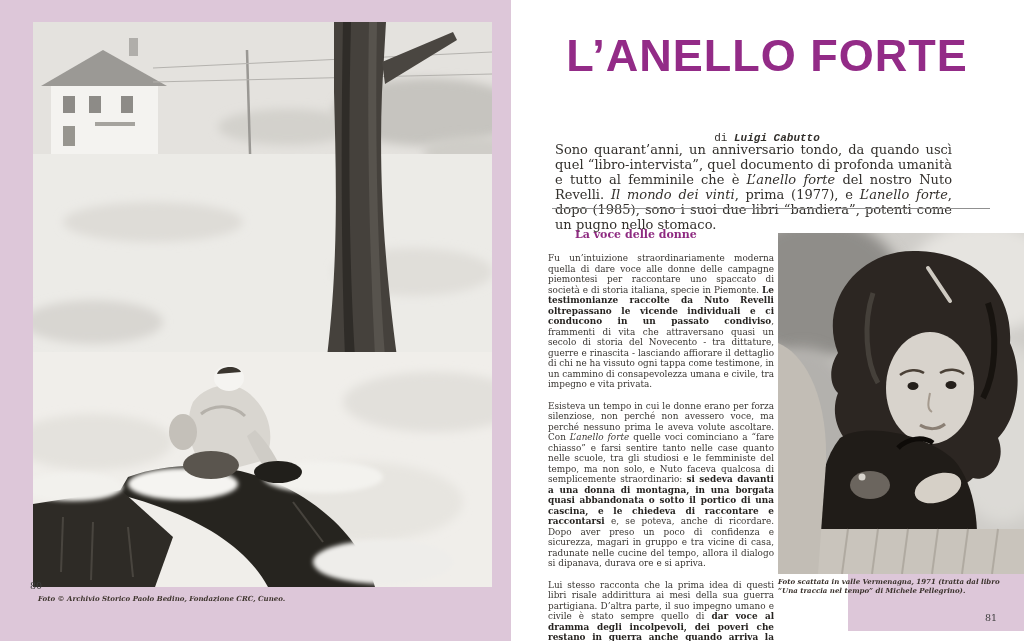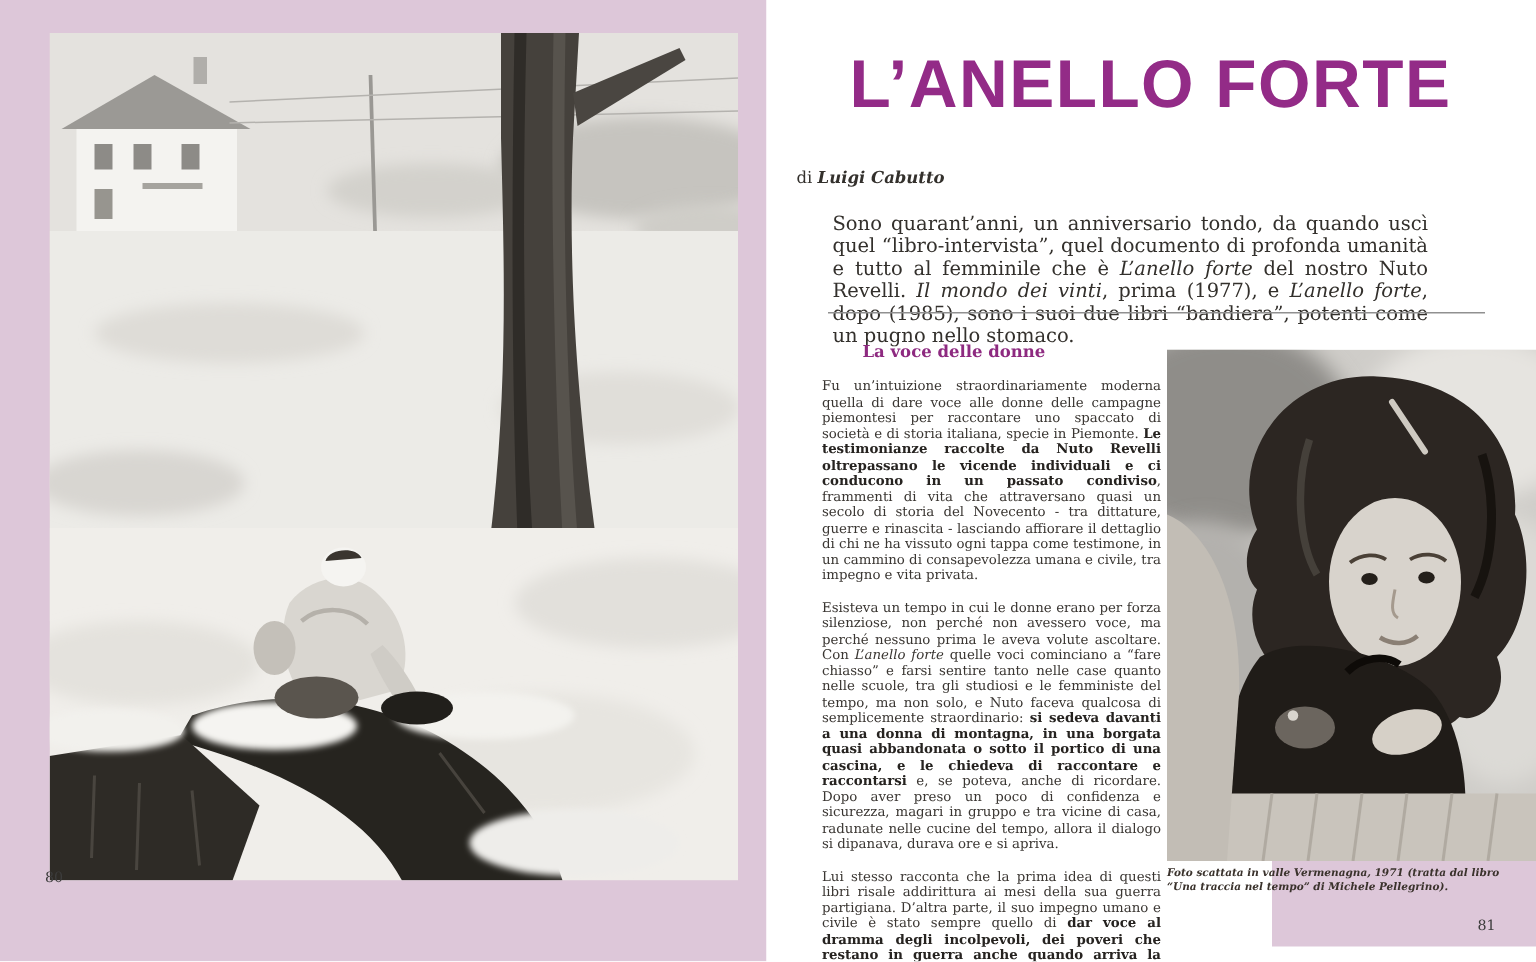--- a/index.html
+++ b/index.html
@@ -15,22 +15,22 @@
       font-size:7px;line-height:8.6px;font-weight:bold;font-style:italic;color:#3f362f;}
   .pagenum{position:absolute;font-size:9.5px;color:#3c3c3c;font-family:"DejaVu Serif",serif;}
   .pagenum-left{left:30px;top:580px;}
   .pagenum-right{left:474px;top:612px;}
 
   .title{position:absolute;left:20px;top:30px;width:472px;text-align:center;
       font-family:"Liberation Sans", sans-serif;font-weight:700;
       font-size:45px;letter-spacing:1px;color:#932b87;}
   .subtitle{position:absolute;left:20px;top:90px;width:472px;text-align:center;
       font-weight:700;font-size:22px;color:#231f1c;}
-  .byline{position:absolute;left:20px;top:112px;width:472px;
-      font-size:11px;color:#33302c;}
+  .byline{position:absolute;left:20px;top:132px;width:472px;text-align:center;
+      font-size:11px;color:#33302c;font-family:Liberation Mono, monospace;}
   .byline .author{font-weight:700;font-style:italic;}
 
   .intro{position:absolute;left:44px;top:142px;width:397px;
       font-size:13px;line-height:15px;text-align:justify;color:#33302c;}
   .rule{position:absolute;left:41px;top:208px;width:438px;height:1px;background:#909090;}
 
   .section-heading{position:absolute;left:37px;top:228px;
       font-size:11px;font-weight:700;color:#8e2a80;margin-left:27px;}
 
   .body-col{position:absolute;left:37px;top:253px;width:226px;
@@ -119,20 +119,21 @@
           <path d="M168,392 C180,382 200,382 212,394" stroke="#b5b1aa" stroke-width="3" fill="none"></path>
           <ellipse cx="196" cy="356" rx="15" ry="13" fill="#f5f4f1"></ellipse>
           <path d="M184,352 C186,344 204,342 208,350" fill="#3a352f"></path>
           <ellipse cx="178" cy="443" rx="28" ry="14" fill="#5a554e"></ellipse>
           <path d="M222,408 C232,418 240,430 246,442 L234,450 C226,438 218,424 214,414 Z" fill="#cfccc6"></path>
           <ellipse cx="245" cy="450" rx="24" ry="11" fill="#211f1b"></ellipse>
           <ellipse cx="150" cy="410" rx="14" ry="18" fill="#c4c0b9"></ellipse>
         </g>
       </svg>
     </div>
+    <div class="caption-left">Foto © Archivio Storico Paolo Bedino, Fondazione CRC, Cuneo.</div>
     <div class="pagenum pagenum-left">80</div>
   </div>
 
   <div class="page page-right">
     <div class="title">L’ANELLO FORTE</div>
     <div class="byline"><span>di </span><span class="author">Luigi Cabutto</span></div>
 
     <div class="intro"><span>Sono quarant’anni, un anniversario tondo, da quando uscì quel “libro-intervista”, quel documento di profonda umanità e tutto al femminile che è </span><span class="i">L’anello forte</span><span> del nostro Nuto Revelli. </span><span class="i">Il mondo dei vinti</span><span>, prima (1977), e </span><span class="i">L’anello forte</span><span>, dopo (1985), sono i suoi due libri “bandiera”, potenti come un pugno nello stomaco.</span></div>
     <div class="rule"></div>
 

